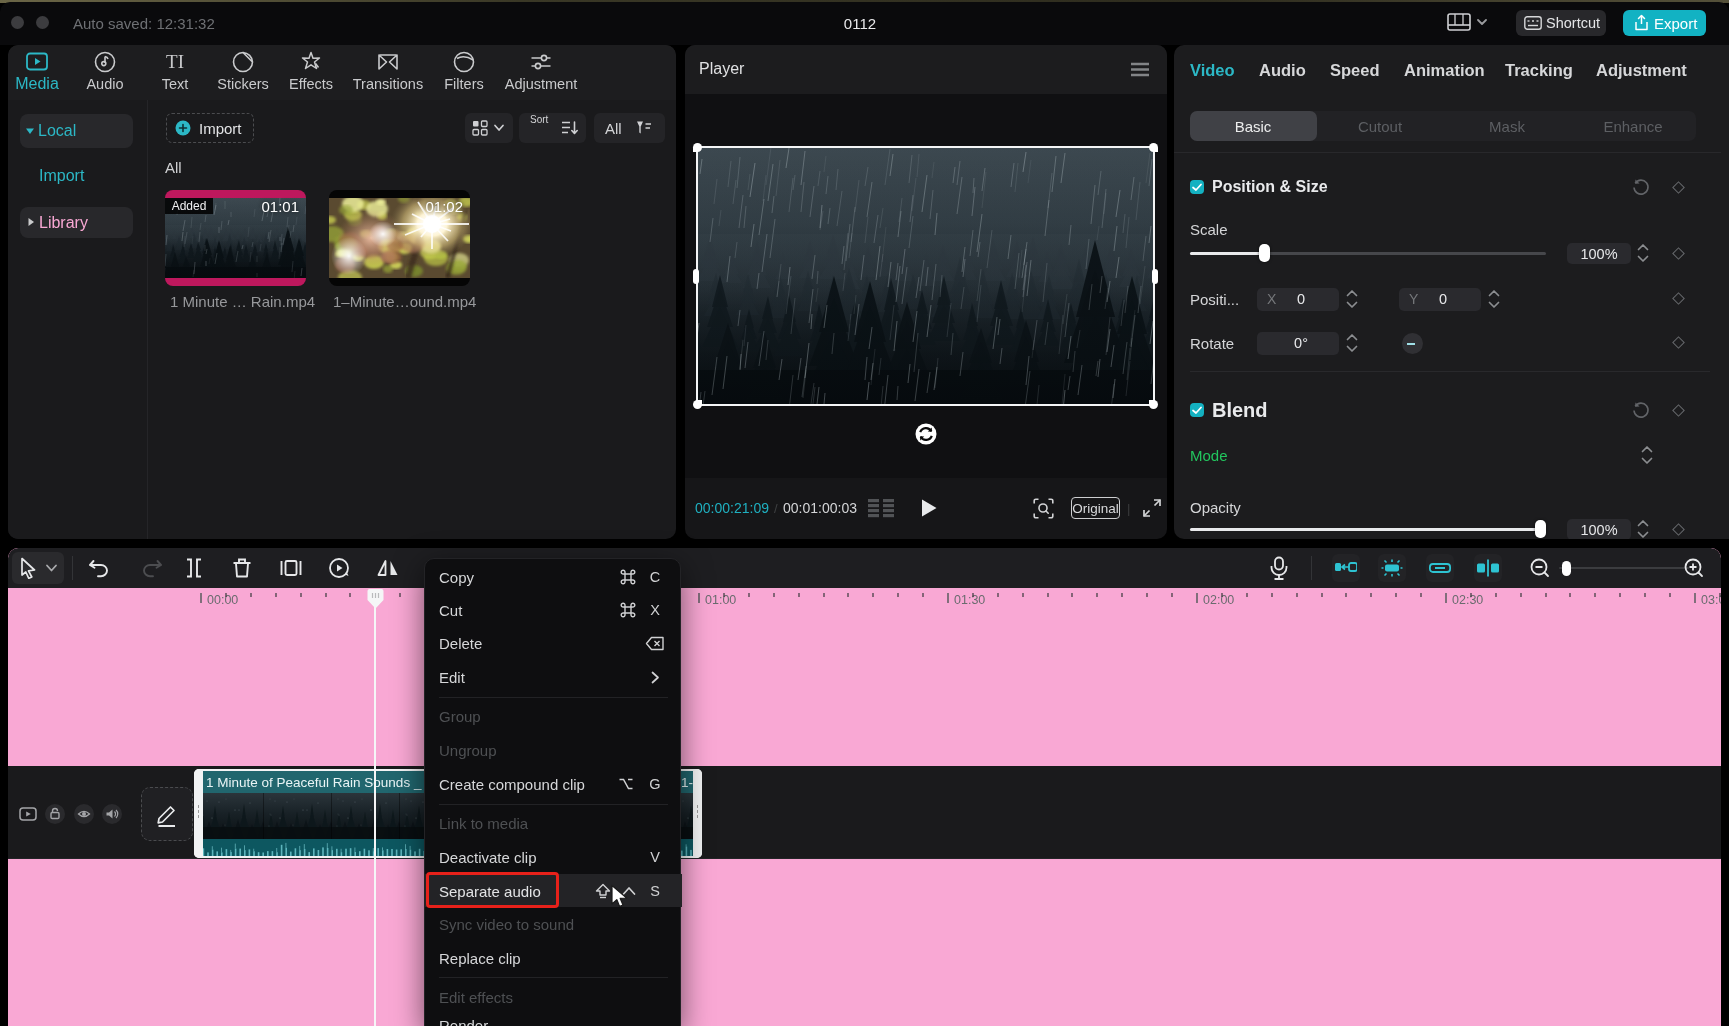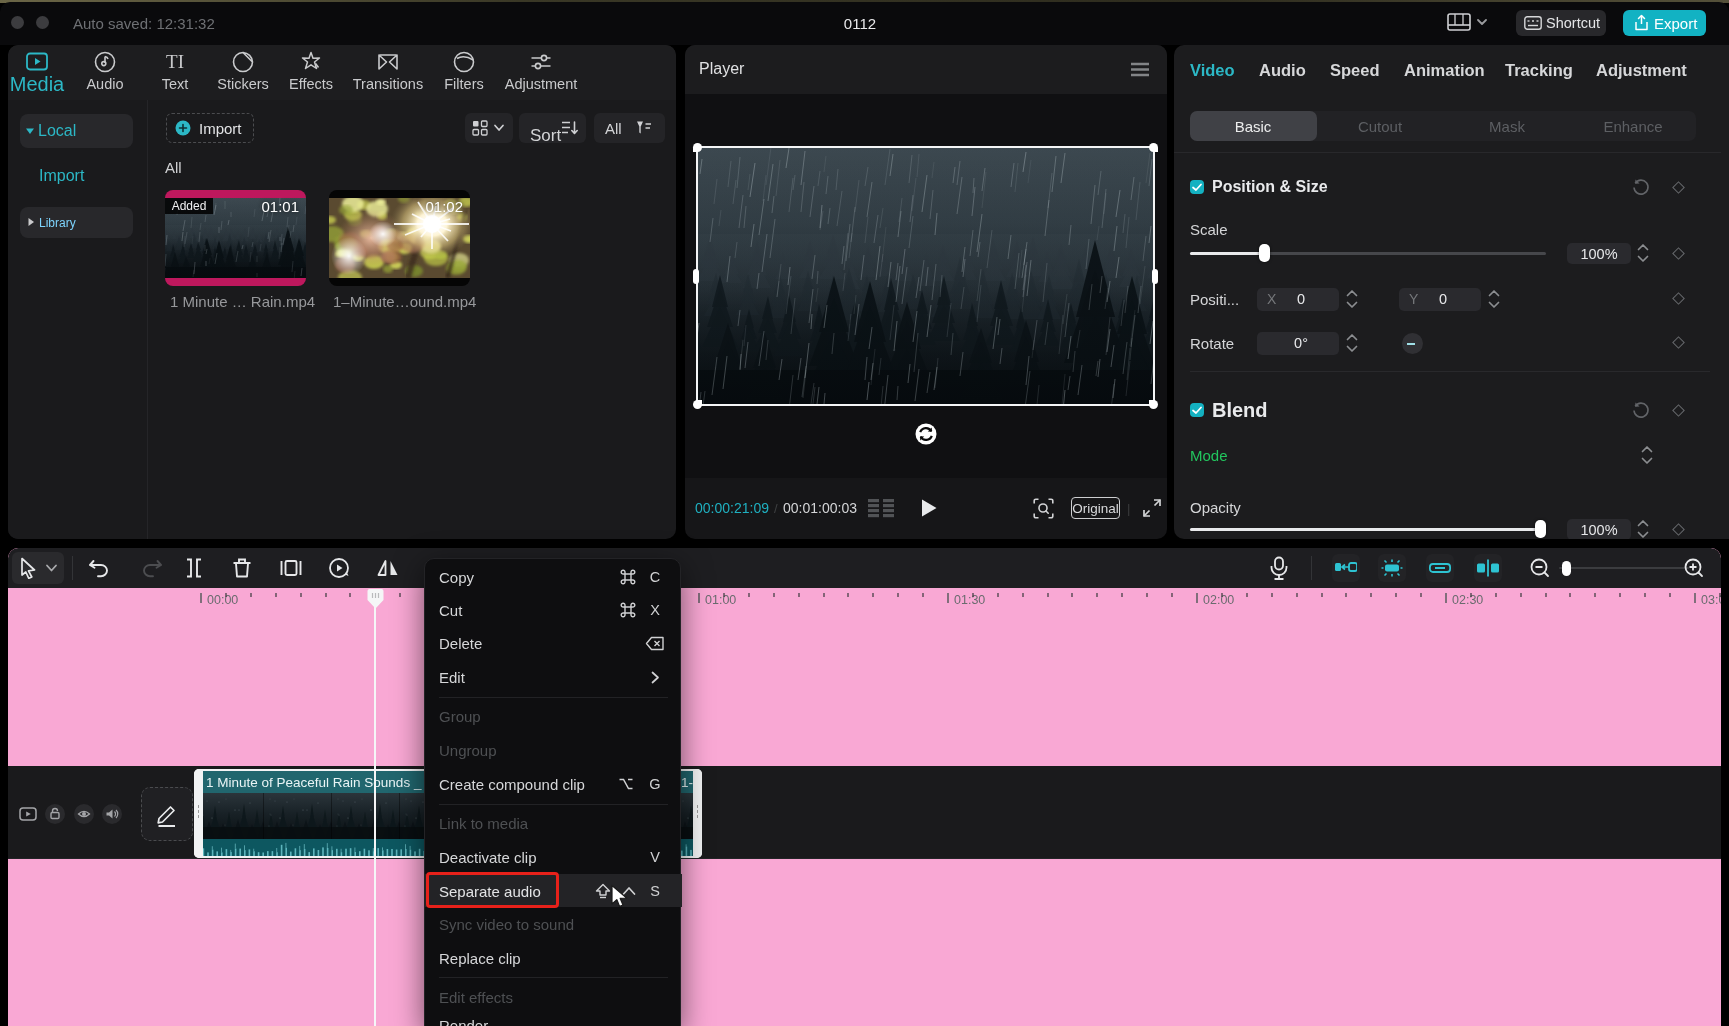--- a/index.html
+++ b/index.html
@@ -36,21 +36,21 @@
     <line x1="7.5" y1="10" x2="7.5" y2="1.8" stroke="#fff" stroke-width="1.5"></line>
     <path d="M4.5 4.5 L7.5 1.5 L10.5 4.5" stroke="#fff" stroke-width="1.5" stroke-linecap="round" stroke-linejoin="round" fill="none"></path>
   </svg>
 <div class="txt" style="left:1654px;top:23px;transform:translateY(-50%);font-size:15px;color:#ffffff;font-weight:400;">Export</div>
 <div class="panel" style="left:8px;top:45px;width:668px;height:494px;background:#1a1a1c;overflow:hidden">
     <div class="abs" style="left:0;top:0;width:668px;height:55px;background:#1d1d1f;border-radius:10px 10px 0 0"></div>
     <svg class="abs" style="left:17px;top:5px;" width="24" height="24" viewBox="0 0 24 24" fill="none">
       <rect x="2" y="3.5" width="20" height="16" rx="3" stroke="#2cb8c6" stroke-width="1.8"></rect>
       <path d="M10 8 L15.5 11.5 L10 15 Z" fill="#2cb8c6"></path>
     </svg>
-    <div class="txt" style="left:29px;transform:translateX(-50%);top:39px;transform:translate(-50%,-50%);font-size:20px;color:#2cb8c6;font-weight:400;">Media</div>
+    <div class="txt" style="left:29px;transform:translateX(-50%);top:39px;transform:translate(-50%,-50%);font-size:16px;color:#2cb8c6;font-weight:400;">Media</div>
     <svg class="abs" style="left:85px;top:5px;" width="24" height="24" viewBox="0 0 24 24" fill="none">
       <circle cx="12" cy="12" r="9.5" stroke="#c9cacc" stroke-width="1.6"></circle>
       <path d="M12 6.5 V13" stroke="#c9cacc" stroke-width="1.6"></path>
       <circle cx="10.8" cy="13.6" r="2" stroke="#c9cacc" stroke-width="1.6"></circle>
       <path d="M12 6.5 q2.5 .5 3 2.5" stroke="#c9cacc" stroke-width="1.6"></path>
     </svg>
     <div class="txt" style="left:97px;transform:translateX(-50%);top:39px;transform:translate(-50%,-50%);font-size:14.5px;color:#c9cacc;font-weight:400;">Audio</div>
     <svg class="abs" style="left:155px;top:5px;" width="24" height="24" viewBox="0 0 24 24" fill="none">
       <text x="12" y="17.5" font-family="Liberation Serif,serif" font-size="19" fill="#c9cacc" text-anchor="middle">TI</text>
     </svg>
@@ -86,39 +86,39 @@
     <div class="abs" style="left:12px;top:69px;width:113px;height:34px;background:#28282b;border-radius:8px"></div>
     <svg class="abs" style="left:17px;top:82px;" width="10" height="8" viewBox="0 0 10 8" fill="none">
       <path d="M1 1.5 L9 1.5 L5 7 Z" fill="#2cb8c6"></path>
     </svg>
     <div class="txt" style="left:30px;top:86px;transform:translateY(-50%);font-size:16px;color:#2cb8c6;font-weight:400;">Local</div>
     <div class="txt" style="left:31px;top:131px;transform:translateY(-50%);font-size:16px;color:#2cb8c6;font-weight:400;">Import</div>
     <div class="abs" style="left:12px;top:162px;width:113px;height:31px;background:#28282b;border-radius:8px"></div>
     <svg class="abs" style="left:19px;top:172px;" width="8" height="10" viewBox="0 0 8 10" fill="none">
       <path d="M1.5 1 L7 5 L1.5 9 Z" fill="#c9cacc"></path>
     </svg>
-    <div class="txt" style="left:31px;top:178px;transform:translateY(-50%);font-size:12px;color:#7dd3fc;font-weight:400;">Library</div>
+    <div class="txt" style="left:31px;top:178px;transform:translateY(-50%);font-size:16px;color:#f9a8d4;font-weight:400;">Library</div>
     <div class="abs" style="left:158px;top:68px;width:88px;height:30px;border:1.5px dashed #4b4c4f;border-radius:6px"></div>
     <svg class="abs" style="left:167px;top:75px;" width="16" height="16" viewBox="0 0 16 16" fill="none">
       <circle cx="8" cy="8" r="7.5" fill="#2cb8c6"></circle>
       <path d="M8 4.5 V11.5 M4.5 8 H11.5" stroke="#0e2f33" stroke-width="1.6" stroke-linecap="round"></path>
     </svg>
     <div class="txt" style="left:191px;top:83px;transform:translateY(-50%);font-size:15px;color:#e3e4e6;font-weight:400;">Import</div>
     <div class="abs" style="left:457px;top:68px;width:48px;height:30px;background:#242427;border-radius:6px"></div>
     <svg class="abs" style="left:464px;top:75px;" width="17" height="16" viewBox="0 0 17 16" fill="none">
       <rect x="1" y="1" width="5.5" height="5.5" rx="1" fill="#cfd0d3"></rect>
       <rect x="9.5" y="1" width="5.5" height="5.5" rx="1" stroke="#cfd0d3" stroke-width="1.3"></rect>
       <rect x="1" y="9.5" width="5.5" height="5.5" rx="1" stroke="#cfd0d3" stroke-width="1.3"></rect>
       <rect x="9.5" y="9.5" width="5.5" height="5.5" rx="1" stroke="#cfd0d3" stroke-width="1.3"></rect>
     </svg>
     <svg class="abs" style="left:485px;top:78px;" width="12" height="10" viewBox="0 0 12 10" fill="none">
       <path d="M2 2.5 L6 7 L10 2.5" stroke="#cfd0d3" stroke-width="1.7" stroke-linecap="round" stroke-linejoin="round"></path>
     </svg>
     <div class="abs" style="left:511px;top:68px;width:67px;height:30px;background:#242427;border-radius:6px"></div>
-    <div class="txt" style="left:522px;top:91px;transform:translateY(-50%);font-size:17px;color:#d3d4d6;font-weight:400;">Sort</div>
+    <div class="txt" style="left:522px;top:74px;transform:translateY(-50%);font-size:10px;color:#d3d4d6;font-weight:400;">Sort</div>
     <svg class="abs" style="left:553px;top:75px;" width="18" height="16" viewBox="0 0 18 16" fill="none">
       <line x1="1" y1="2.5" x2="9" y2="2.5" stroke="#cfd0d3" stroke-width="1.6"></line>
       <line x1="1" y1="7.5" x2="9" y2="7.5" stroke="#cfd0d3" stroke-width="1.6"></line>
       <line x1="1" y1="12.5" x2="7" y2="12.5" stroke="#cfd0d3" stroke-width="1.6"></line>
       <path d="M13.5 2 V13 M13.5 13.5 L10.8 10.5 M13.5 13.5 L16.2 10.5" stroke="#cfd0d3" stroke-width="1.6" stroke-linecap="round"></path>
     </svg>
     <div class="abs" style="left:586px;top:68px;width:71px;height:30px;background:#242427;border-radius:6px"></div>
     <div class="txt" style="left:597px;top:83px;transform:translateY(-50%);font-size:15px;color:#d3d4d6;font-weight:400;">All</div>
     <svg class="abs" style="left:628px;top:75px;" width="18" height="16" viewBox="0 0 18 16" fill="none">
       <path d="M1 1.5 L7 1.5 L4.7 6.5 L4.7 13.5 L3.3 12.5 L3.3 6.5 Z" fill="#cfd0d3"></path>

